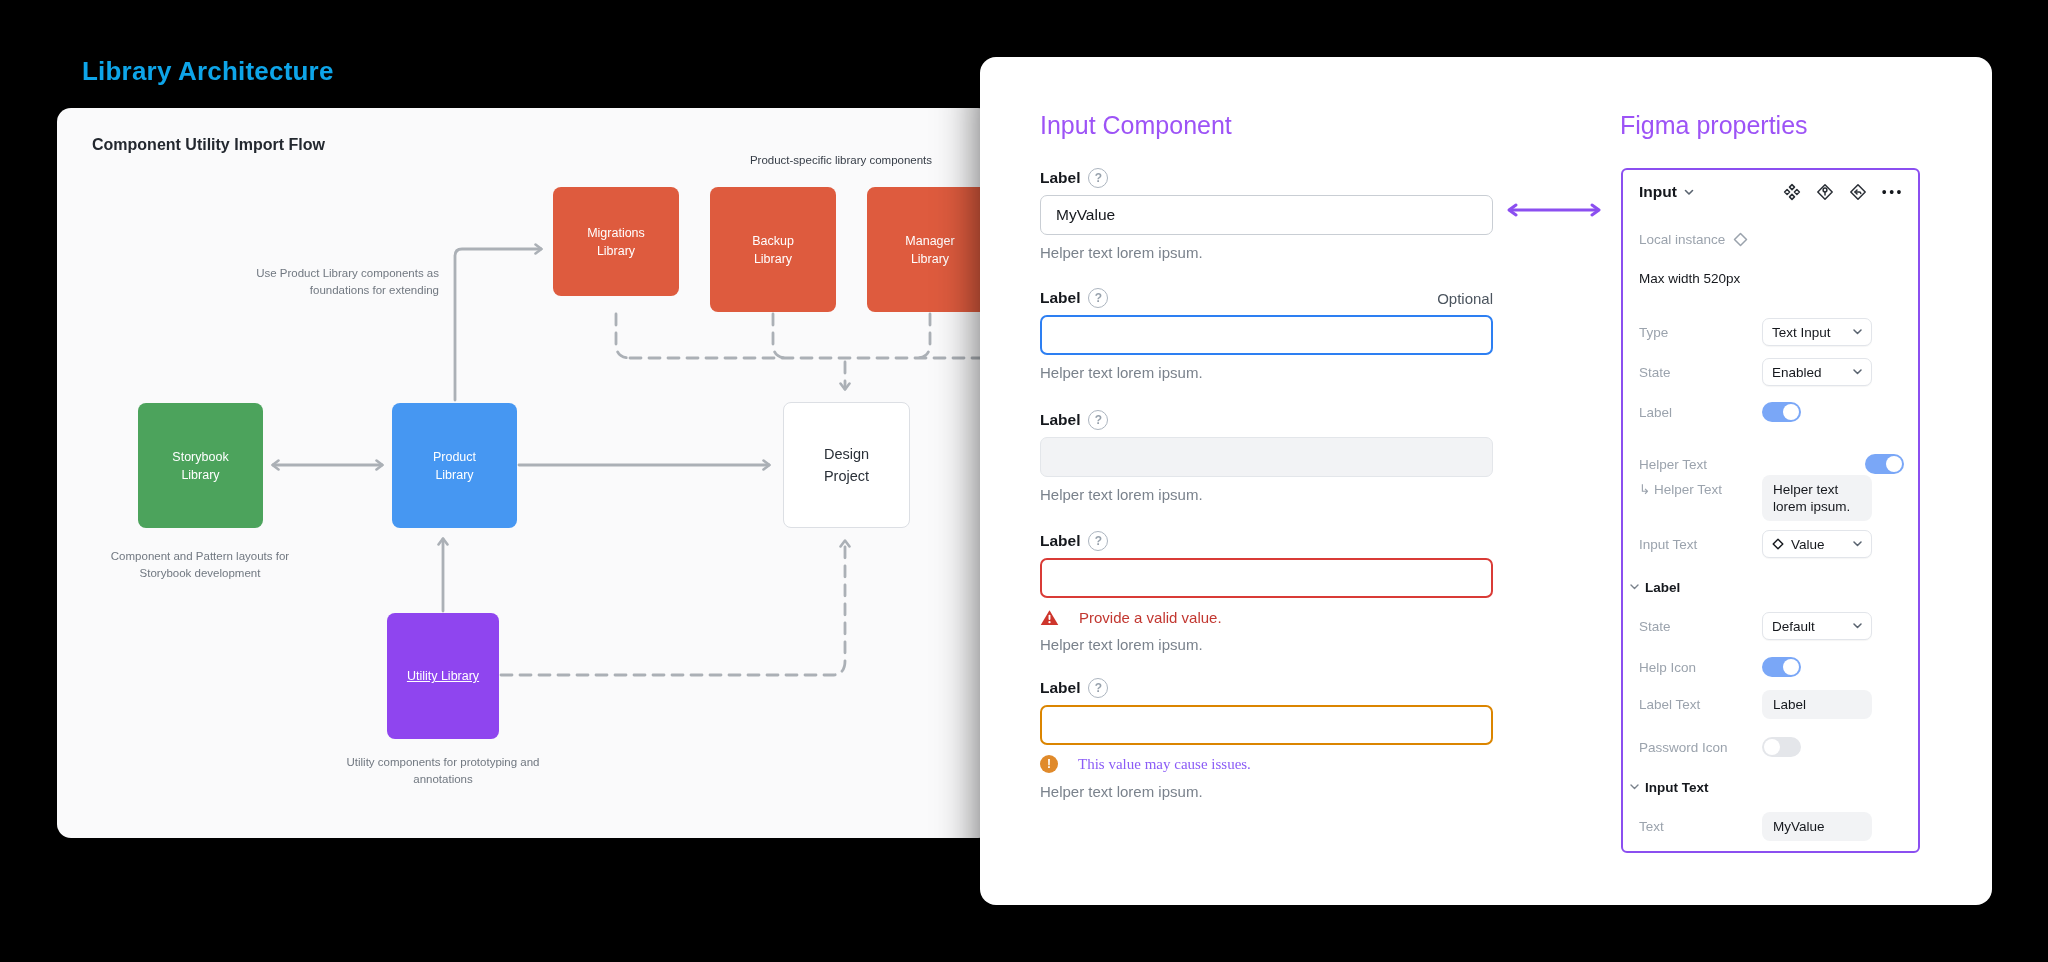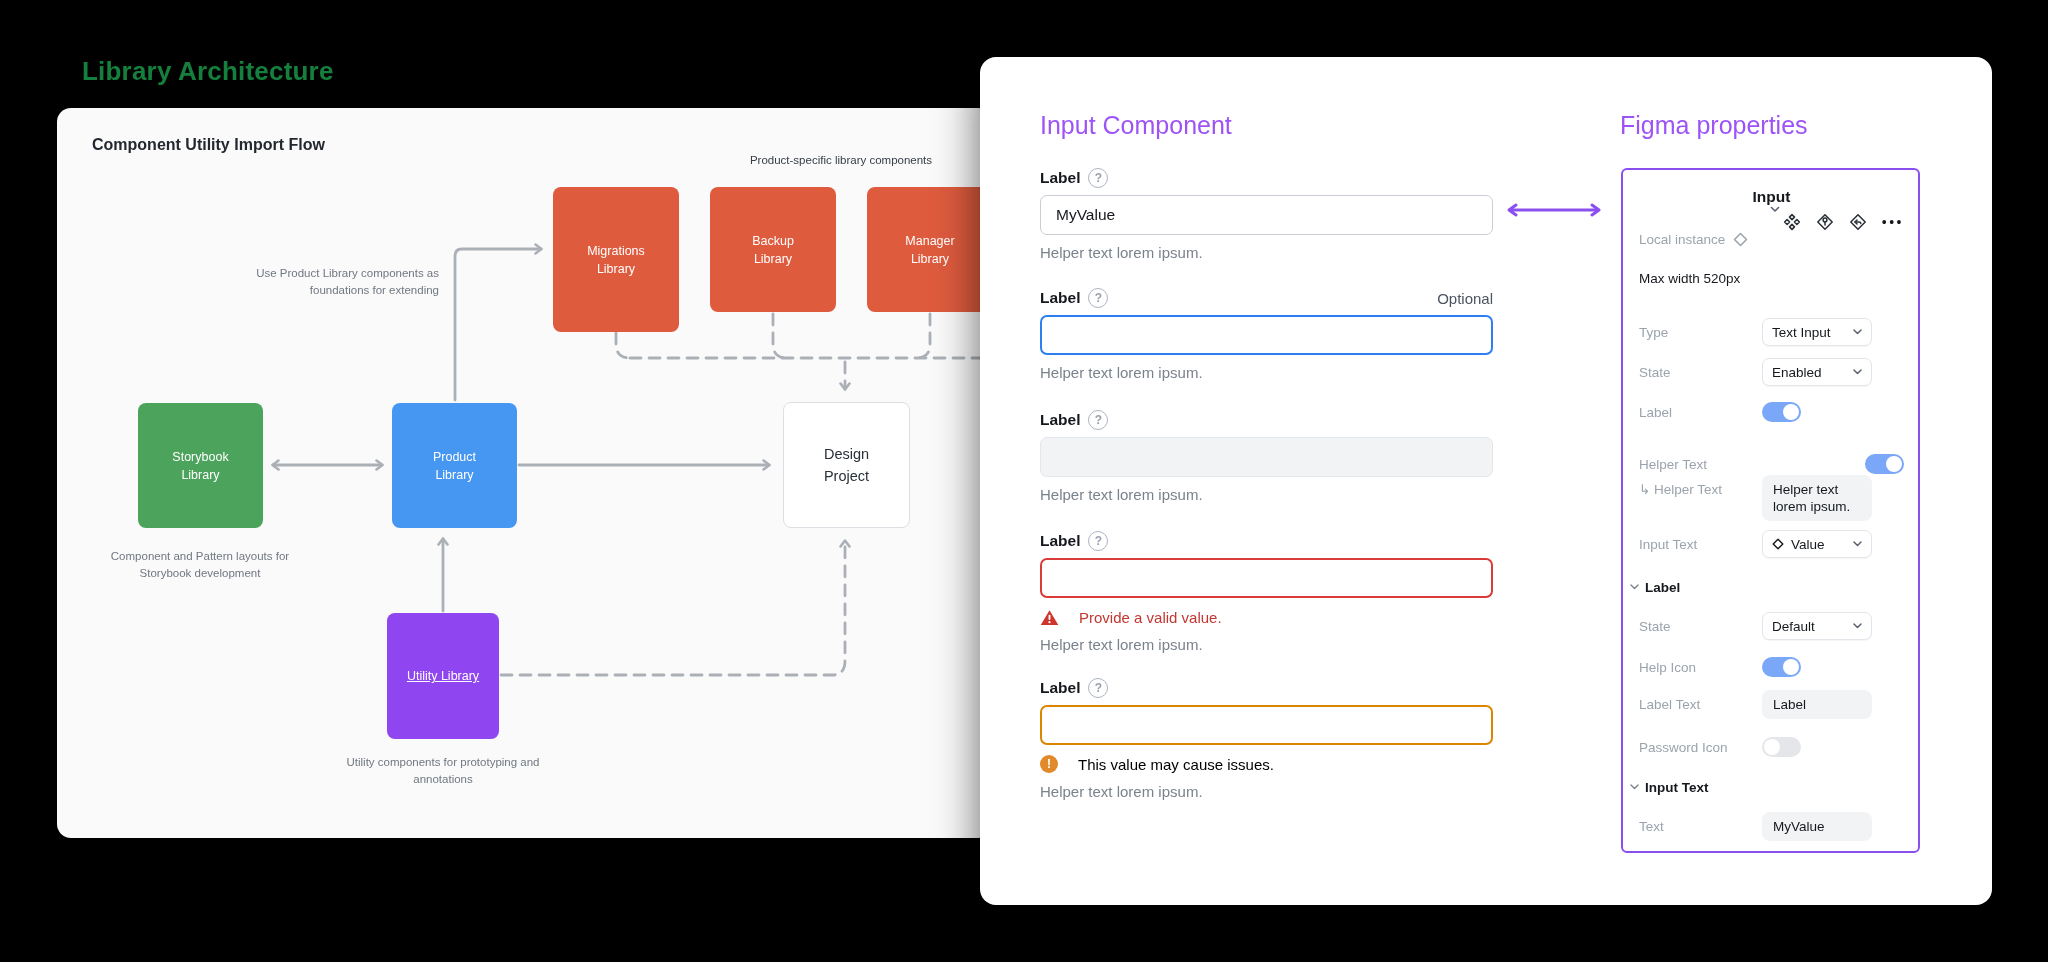--- a/index.html
+++ b/index.html
@@ -1,31 +1,31 @@
 <!DOCTYPE html>
 <html><head>
 <meta charset="utf-8">
 <style>
   html,body{margin:0;padding:0;background:#000;}
   .stage{position:relative;width:2048px;height:962px;background:#000;overflow:hidden;
          font-family:"Liberation Sans",sans-serif;-webkit-font-smoothing:antialiased;}
 
   
-  .page-title{position:absolute;left:82px;top:56px;font-size:26px;font-weight:600;color:#15803d;letter-spacing:.2px;}
+  .page-title{position:absolute;left:82px;top:56px;font-size:26px;font-weight:600;color:#0ea5e9;letter-spacing:.2px;}
 
   
   .diagram-card{position:absolute;left:57px;top:108px;width:935px;height:730px;background:#FAFAFB;
                 border-radius:14px;overflow:hidden;}
   .diagram-title{position:absolute;left:35px;top:28px;font-size:16px;font-weight:600;color:#23282F;}
   .top-caption{position:absolute;left:653px;top:46px;width:262px;text-align:center;font-size:11.5px;color:#363D47;}
   .edges{position:absolute;left:0;top:0;}
   .node{position:absolute;border-radius:8px;display:flex;align-items:center;justify-content:center;
         color:#fff;font-size:12.5px;line-height:18px;text-align:center;}
   .node span{display:block;max-width:82px;}
-  .n-migrations{left:496px;top:79px;width:126px;height:145px;background:#DE5B3E;}
+  .n-migrations{left:496px;top:79px;width:126px;height:109px;background:#DE5B3E;}
   .n-backup{left:653px;top:79px;width:126px;height:125px;background:#DE5B3E;}
   .n-manager{left:810px;top:79px;width:126px;height:125px;background:#DE5B3E;}
   .n-storybook{left:81px;top:295px;width:125px;height:125px;background:#4CA35C;}
   .n-product{left:335px;top:295px;width:125px;height:125px;background:#4697F2;}
   .n-design{left:726px;top:294px;width:127px;height:126px;background:#fff;border:1.5px solid #DCDFE4;
             color:#2A3038;font-size:14.5px;line-height:22px;box-sizing:border-box;}
   .n-design span{max-width:72px;}
   .n-utility{left:330px;top:505px;width:112px;height:126px;background:#8F45EF;text-decoration:underline;}
   .caption{position:absolute;font-size:11.5px;line-height:17px;color:#717881;}
   .cap-extend{left:160px;top:157px;width:222px;text-align:right;}
@@ -52,33 +52,33 @@
   .optional{margin-left:auto;font-size:15px;color:#4C555F;}
   .tfield{display:block;width:100%;height:40px;box-sizing:border-box;border-radius:7px;background:#fff;
           border:1.3px solid #C9CED4;font:15.5px "Liberation Sans",sans-serif;color:#15181D;
           padding:0 15px;outline:none;}
   .tfield.focus{border:2px solid #2D7FF2;}
   .tfield.disabled{border:1.3px solid #E3E6EA;background:#F2F3F5;}
   .tfield.error{border:2px solid #D93B36;}
   .tfield.warning{border:2px solid #DB8500;}
   .status-row{display:flex;align-items:center;margin-top:9px;height:20px;gap:20px;}
   .status-text.error{font-size:15px;color:#C23730;}
-  .status-text.warning{font-size:15px;color:#000000;}
+  .status-text.warning{font-size:15px;color:#8b5cf6;font-family:Liberation Serif, serif;}
   .warn-circle{width:18px;height:18px;border-radius:50%;background:#E08A2B;color:#fff;display:flex;
                align-items:center;justify-content:center;font-size:12px;font-weight:700;}
   .helper{margin-top:9px;font-size:15px;color:#7A828C;}
 
   
   .link-arrow{position:absolute;left:520px;top:139px;}
 
   
   .fig-panel{position:absolute;left:1px;top:111px;width:299px;height:685px;box-sizing:border-box;
              border:2px solid #8B4FF0;border-radius:6px;background:#fff;}
   .frow{position:absolute;left:16px;right:14px;display:flex;align-items:center;}
-  .fig-header{top:18px;height:22px;flex-direction:column;}
+  .fig-header{top:11px;height:22px;}
   .fig-comp-name{font-size:15.5px;font-weight:700;color:#15181D;}
   .hdr-chev{margin-left:7px;display:flex;}
   .hdr-icons{margin-left:auto;display:flex;align-items:center;gap:15px;}
   .hicon{display:flex;cursor:pointer;}
   .more-dots{font-size:14px;letter-spacing:2.5px;color:#15181D;line-height:10px;}
   .fig-sub{top:60px;height:18px;gap:8px;font-size:13.5px;color:#9BA3AD;}
   .fig-max{top:99px;height:18px;font-size:13.5px;color:#15181D;}
   .prop-label{flex:0 0 123px;font-size:13.5px;color:#9BA3AD;}
   .dropdown{width:110px;height:28px;box-sizing:border-box;border:1.3px solid #E2E5EA;border-radius:7px;
             background:#fff;display:flex;align-items:center;padding:0 9px;font-size:13.5px;color:#15181D;

